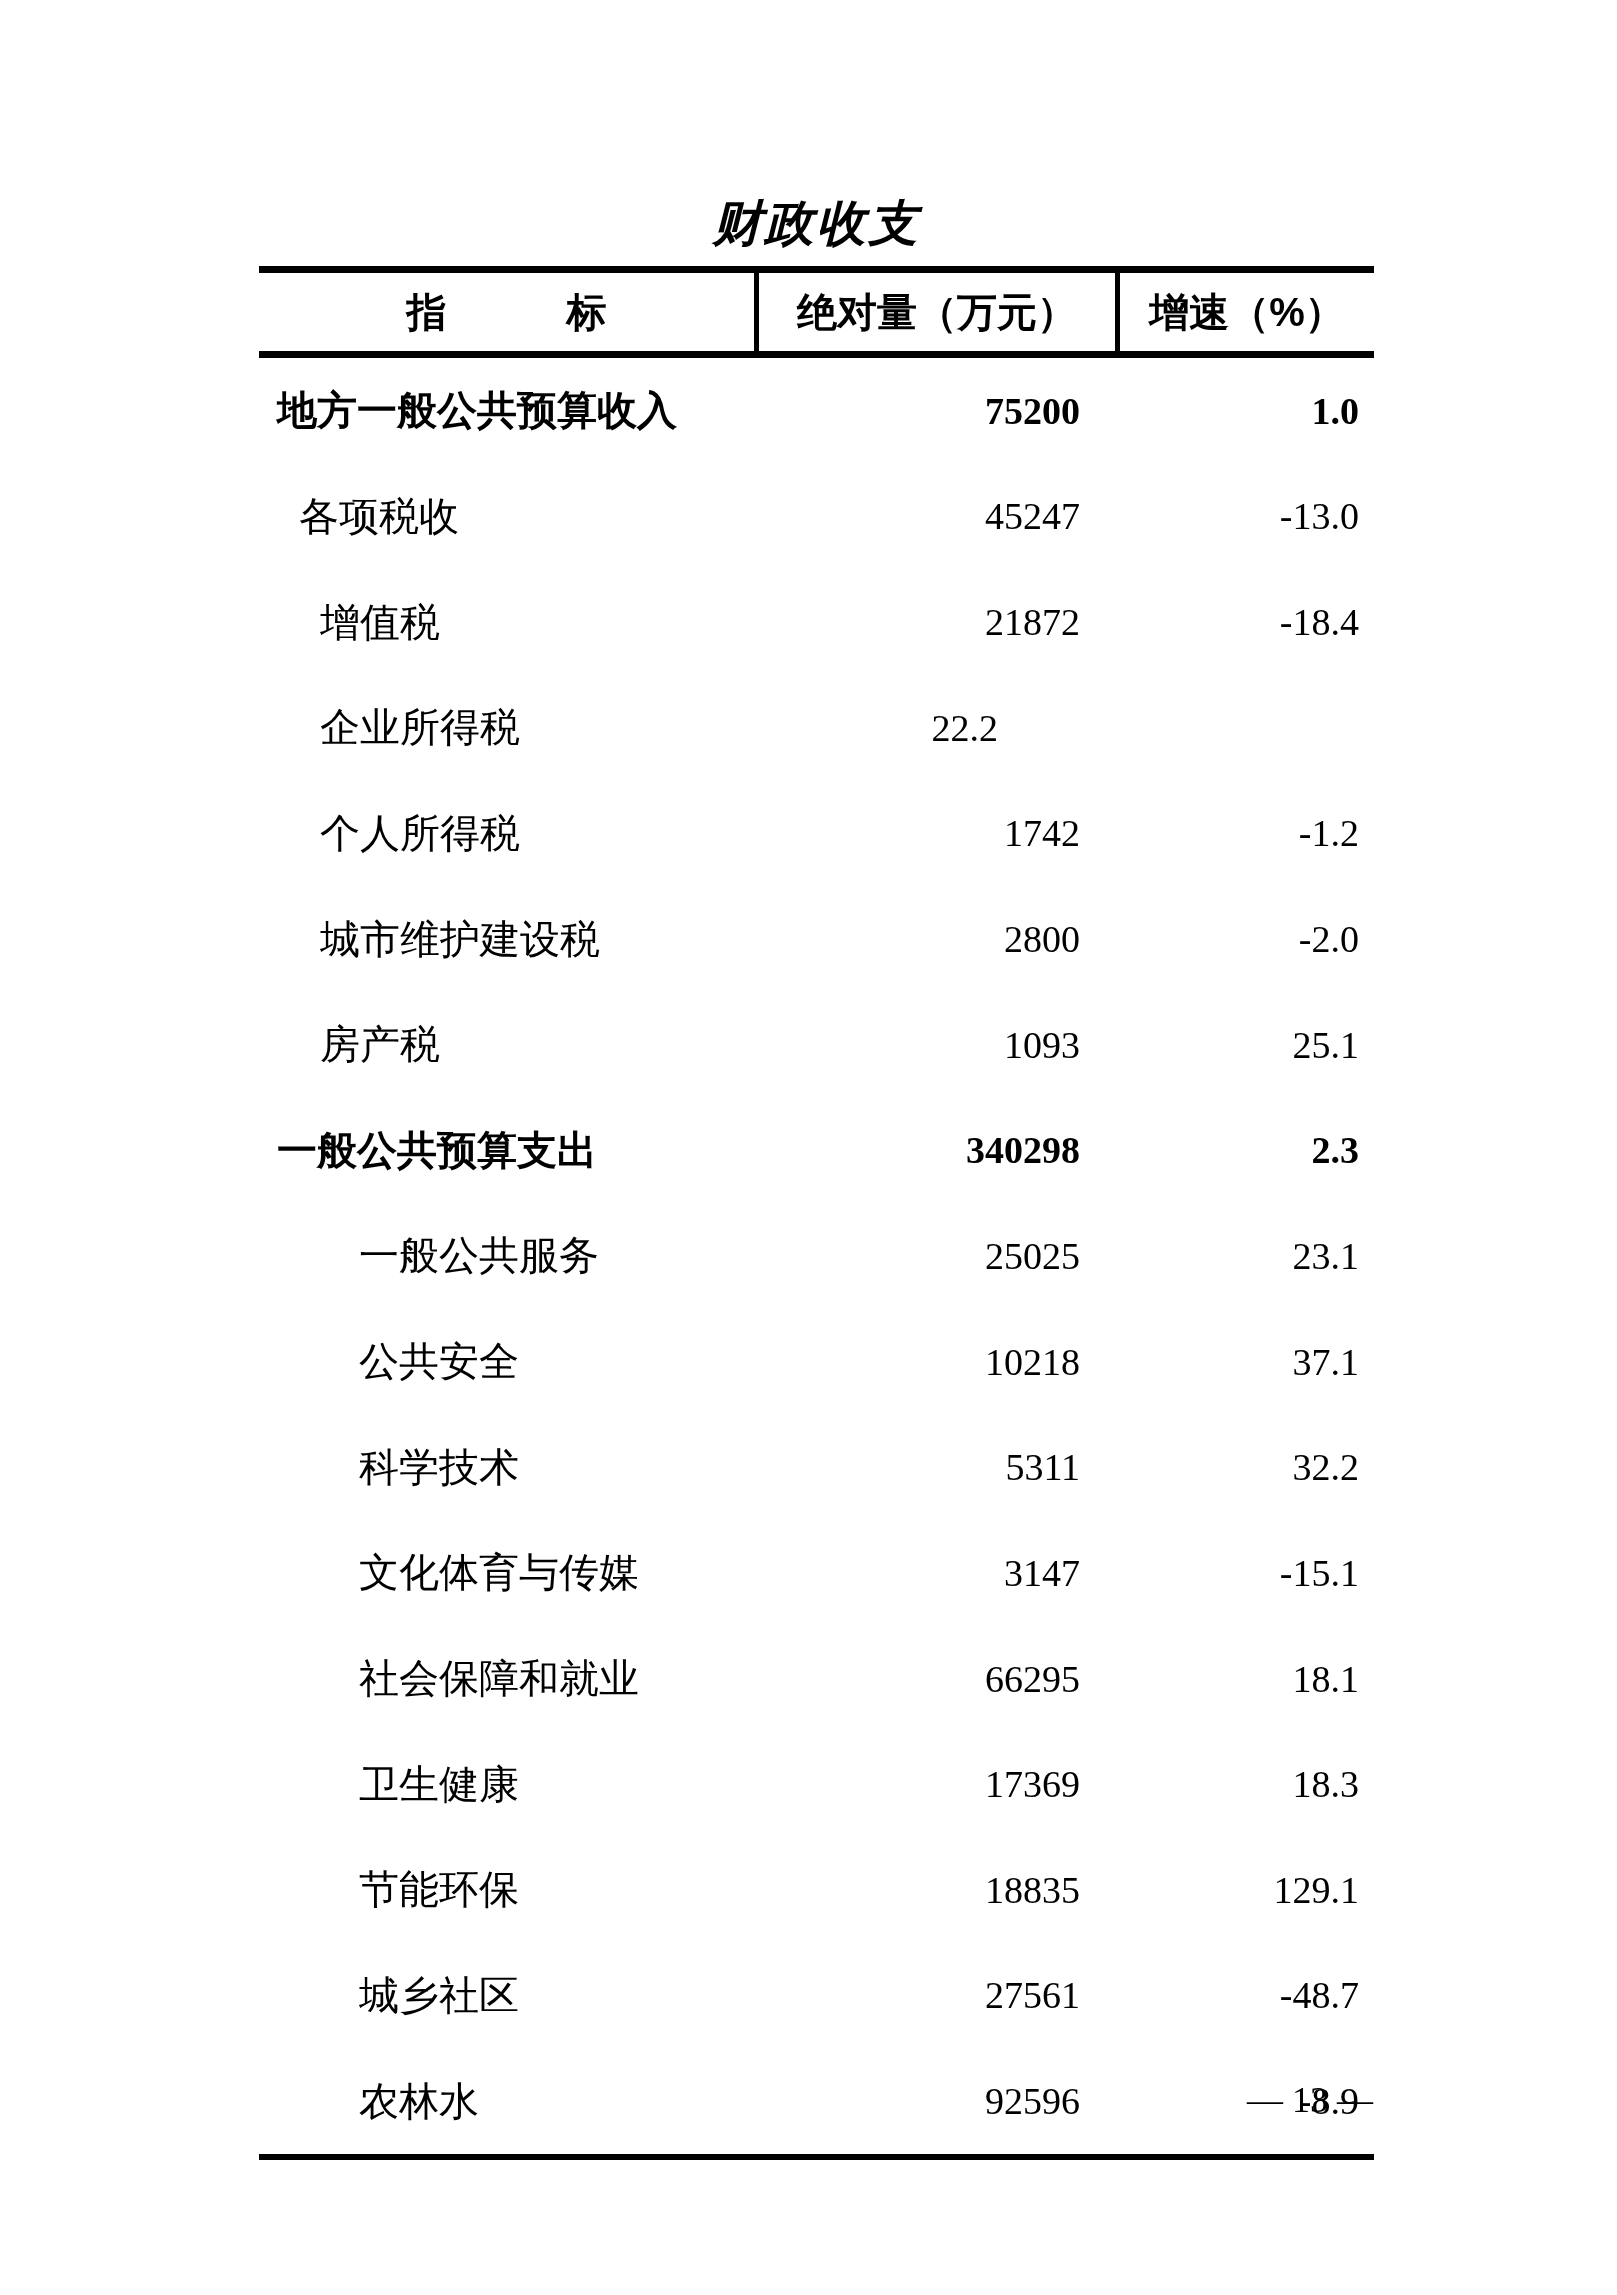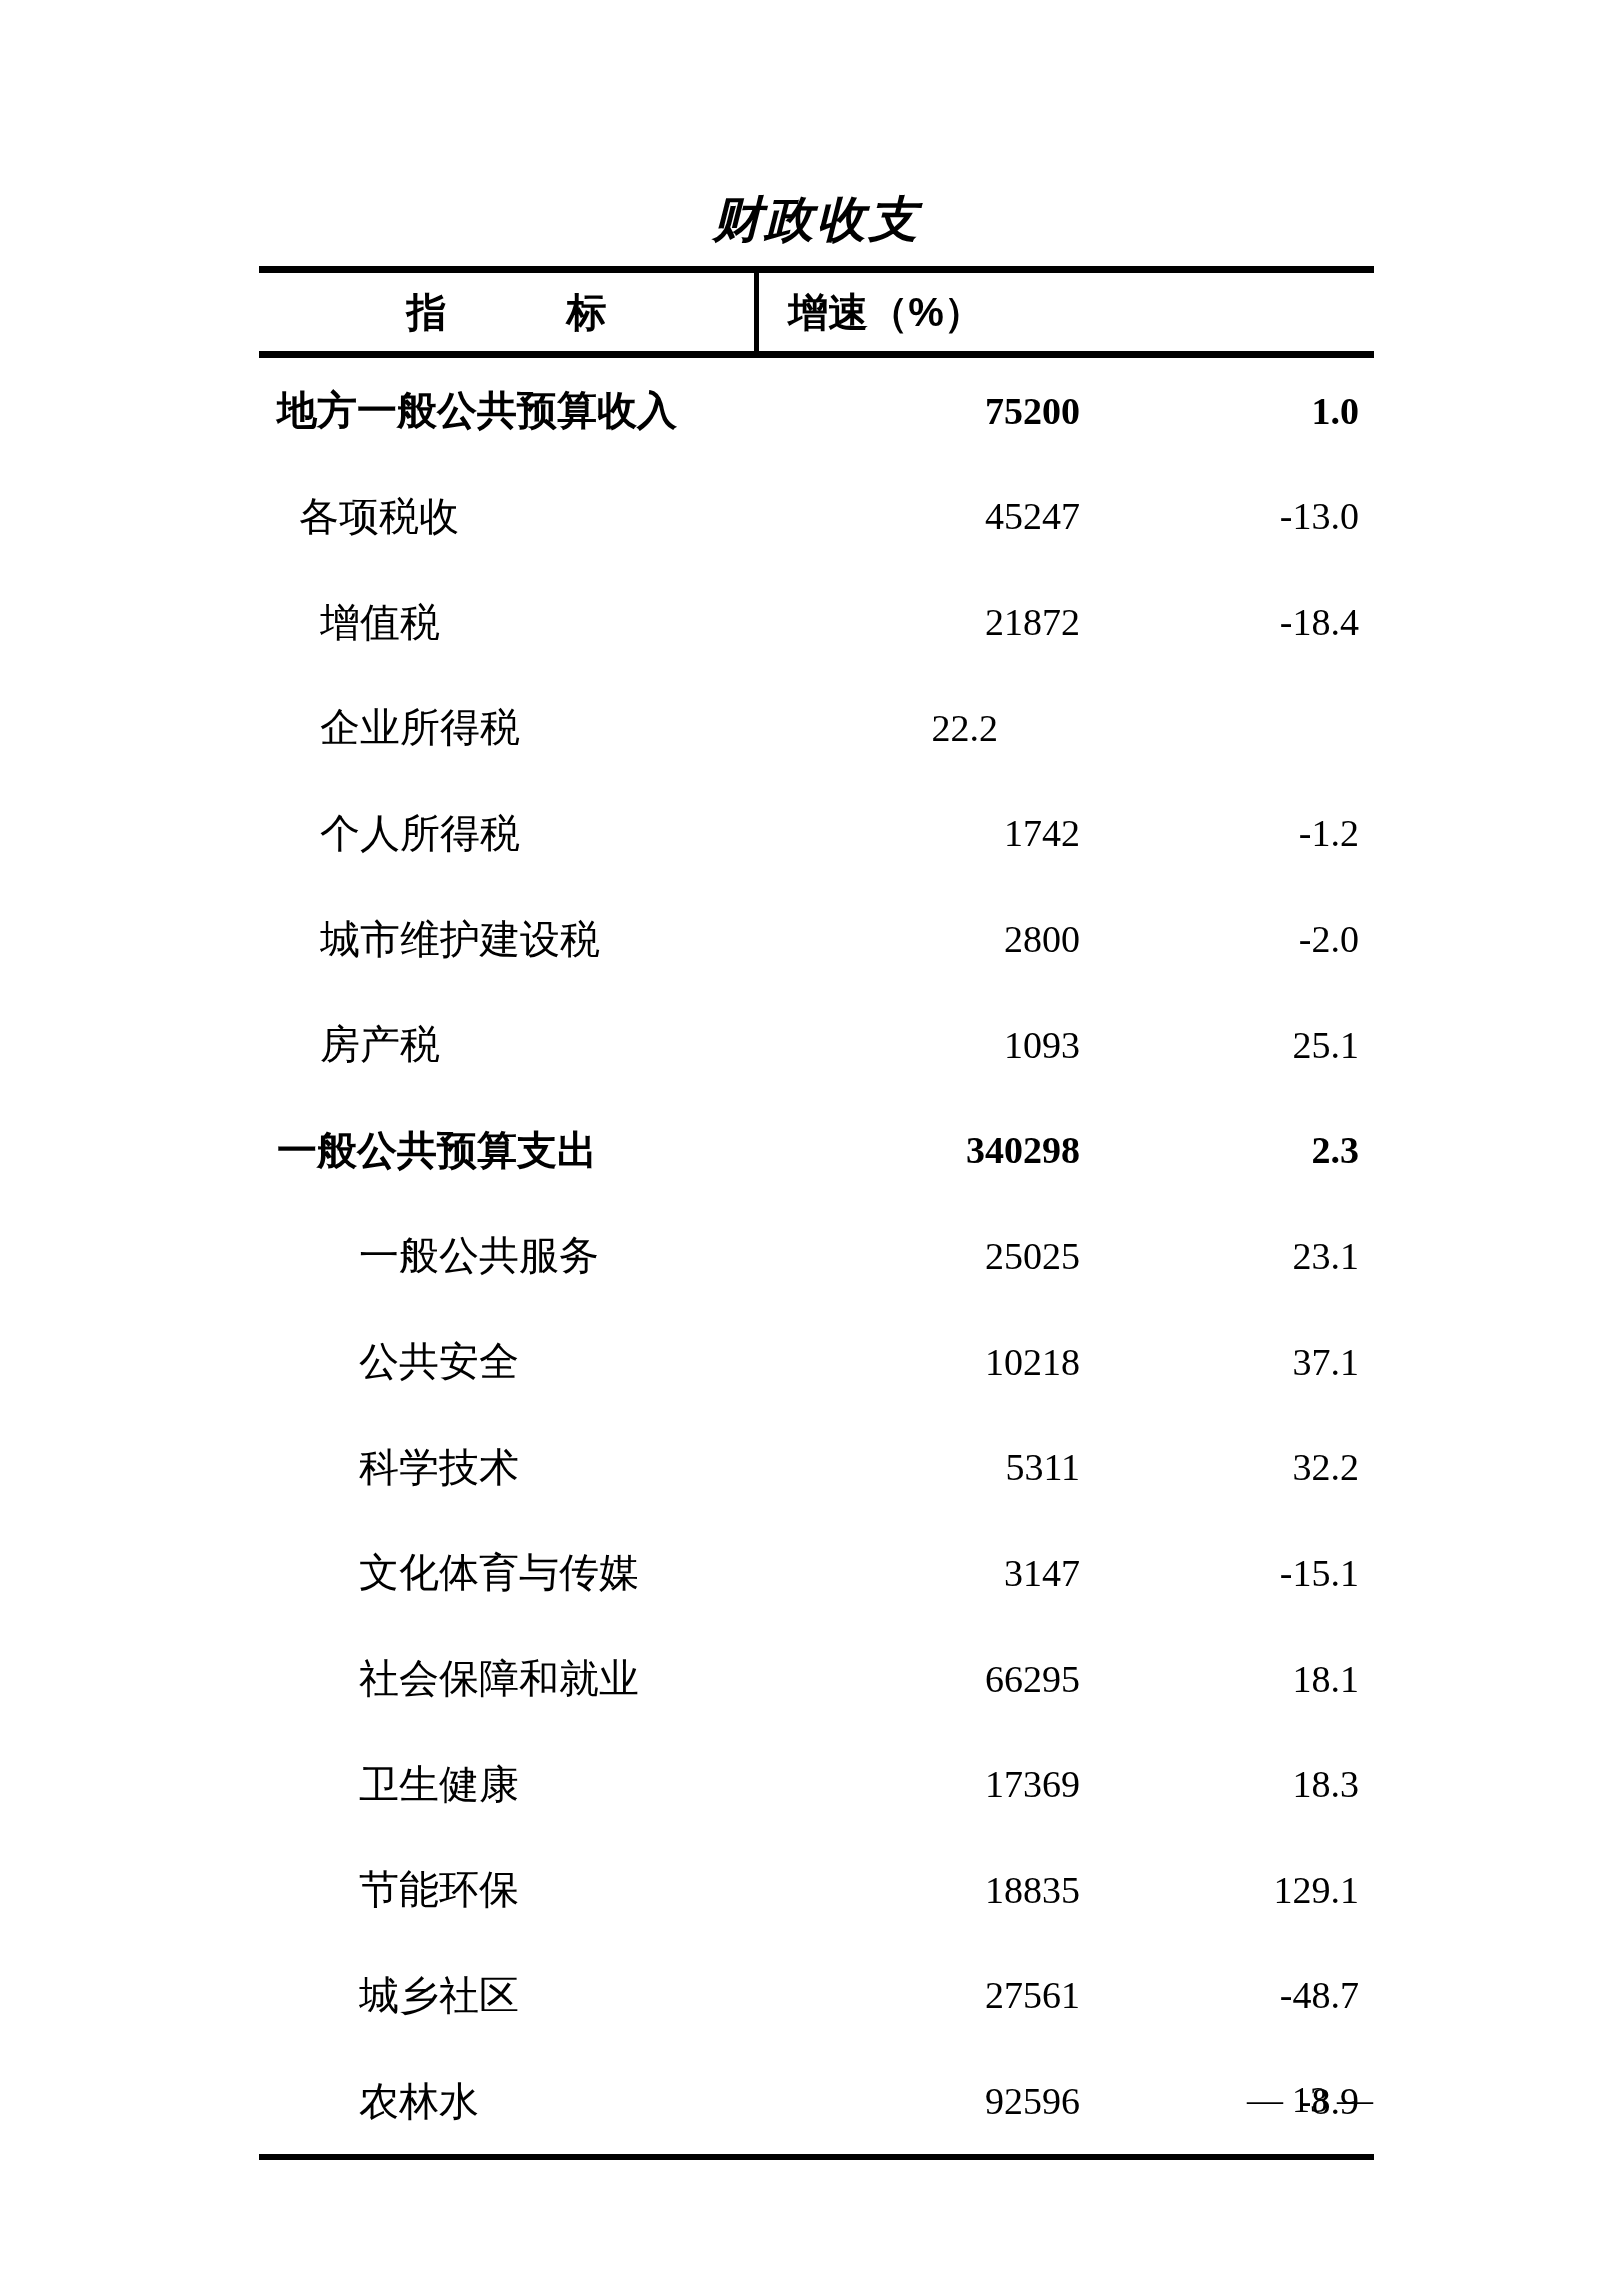--- a/index.html
+++ b/index.html
@@ -14,21 +14,21 @@
     background: #ffffff;
     color: #000000;
     overflow: hidden;
   }
   .title {
     position: absolute;
     left: 259px;
     top: 195px;
     width: 1115px;
     text-align: center;
-    font-family: Liberation Mono, monospace;
+    font-family: Liberation Sans, sans-serif;
     font-style: italic;
     font-weight: bold;
     font-size: 49px;
     line-height: 1.15;
     letter-spacing: 2.9px;
   }
   .table {
     position: absolute;
     left: 259px;
     top: 266px;
@@ -111,20 +111,21 @@
 </head>
 <body>
 
 <div class="page">
 
   <div class="title">财政收支</div>
 
   <div class="table">
     <div class="thead">
       <div class="th col1">指　　　标</div>
+      <div class="th col2">绝对量（万元）</div>
       <div class="th col3">增速（%）</div>
     </div>
     <div class="tbody">
         <div class="row bold">
           <div class="cell label ind0">地方一般公共预算收入</div>
           <div class="cell abs">75200</div>
           <div class="cell growth">1.0</div>
         </div>
         <div class="row">
           <div class="cell label ind1">各项税收</div>

